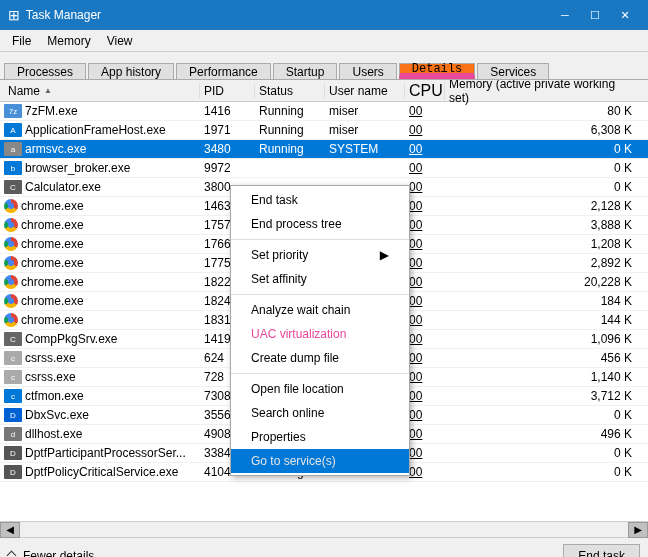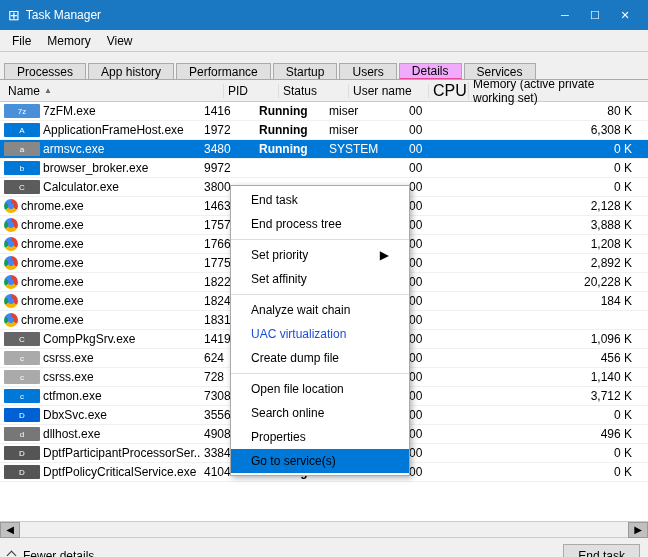--- a/index.html
+++ b/index.html
@@ -78,43 +78,44 @@
       border-bottom: none;
       background: #e0e0e0;
       cursor: pointer;
       font-size: 12px;
       margin-right: 2px;
       height: 16px;
       display: flex;
       align-items: center;
     }
     .tab.active {
-      background: #f0abfc;
-      border-bottom: 1px solid #ec4899;
+      background: #f97316;
+      border-bottom: 6px solid #ec4899;
       z-index: 1;
       position: relative;
+      font-family: Liberation Mono, monospace;
     }
 
     
     .main {
       background: white;
       height: calc(557px - 30px - 22px - 28px - 36px);
       position: relative;
       overflow: hidden;
     }
 
     
     .table-header {
       display: flex;
       background: #f0f0f0;
       border-bottom: 1px solid #ccc;
       height: 22px;
       align-items: center;
     }
-    .col-name { width: 224px; padding-left: 8px; font-size: 12px; border-right: 1px solid #ddd; display: flex; align-items: center; gap: 4px; }
+    .col-name { width: 200px; padding-left: 8px; font-size: 12px; border-right: 1px solid #ddd; display: flex; align-items: center; gap: 4px; }
     .col-pid { width: 55px; padding-left: 4px; font-size: 12px; border-right: 1px solid #ddd; }
     .col-status { width: 70px; padding-left: 4px; font-size: 12px; border-right: 1px solid #ddd; }
     .col-username { width: 80px; padding-left: 4px; font-size: 12px; border-right: 1px solid #ddd; }
     .col-cpu { width: 40px; padding-left: 4px; font-size: 16px; border-right: 1px solid #ddd; }
     .col-memory { flex: 1; padding-left: 4px; font-size: 12px; }
 
     
     .table-body {
       overflow-y: auto;
       height: calc(100% - 22px);
@@ -122,28 +123,28 @@
     .table-row {
       display: flex;
       height: 19px;
       align-items: center;
       border-bottom: 1px solid #f0f0f0;
     }
     .table-row.highlighted { background: #0078d7; color: white; }
     .cell { overflow: hidden; white-space: nowrap; text-overflow: ellipsis; font-size: 12px; }
     .cell-name { width: 200px; padding-left: 4px; display: flex; align-items: center; gap: 3px; }
     .cell-pid { width: 55px; padding-left: 4px; }
-    .cell-status { width: 70px; padding-left: 4px; font-weight: bold; }
+    .cell-status { width: 70px; padding-left: 4px; }
     .cell-username { width: 80px; padding-left: 4px; }
-    .cell-cpu { width: 40px; padding-left: 4px; }
+    .cell-cpu { width: 40px; padding-left: 4px; text-decoration: underline; }
     .cell-memory { flex: 1; padding-left: 4px; text-align: right; padding-right: 16px; }
 
     
     .proc-icon {
-      width: 36px;
+      width: 18px;
       height: 14px;
       flex-shrink: 0;
       display: flex;
       align-items: center;
       justify-content: center;
       font-size: 10px;
     }
 
     
     .context-menu {
@@ -160,29 +161,29 @@
     .ctx-item {
       padding: 5px 20px;
       cursor: pointer;
       font-size: 12px;
       display: flex;
       align-items: center;
       justify-content: space-between;
     }
     .ctx-item.active-highlight {
       background: #0078d7;
-      color: #000000;
+      color: #e5e5e5;
     }
     .ctx-separator {
       height: 1px;
       background: #ddd;
       margin: 3px 0;
     }
     .ctx-item.disabled {
-      color: #1d4ed8;
+      color: #ec4899;
     }
 
     
     .bottombar {
       height: 36px;
       background: #f0f0f0;
       border-top: 1px solid #ccc;
       display: flex;
       align-items: center;
       justify-content: space-between;
@@ -274,21 +275,21 @@
       <div class="cell cell-username">miser</div>
       <div class="cell cell-cpu">00</div>
       <div class="cell cell-memory">80 K</div>
     </div>
 
     <div class="table-row">
       <div class="cell cell-name">
         <div class="proc-icon" style="background:#0078d7;color:white;font-size:8px;border-radius:1px;">A</div>
         <span>ApplicationFrameHost.exe</span>
       </div>
-      <div class="cell cell-pid">1972</div>
+      <div class="cell cell-pid">1971</div>
       <div class="cell cell-status">Running</div>
       <div class="cell cell-username">miser</div>
       <div class="cell cell-cpu">00</div>
       <div class="cell cell-memory">6,308 K</div>
     </div>
 
     <div class="table-row highlighted">
       <div class="cell cell-name">
         <div class="proc-icon" style="background:#888;color:white;font-size:8px;border-radius:1px;">a</div>
         <span>armsvc.exe</span>
@@ -412,20 +413,21 @@
       <div class="cell cell-name">
         <div class="proc-icon" style="width:14px;height:14px;border-radius:50%;background:conic-gradient(#db4437 0deg 120deg,#f4b400 120deg 240deg,#0f9d58 240deg 300deg,#4285f4 300deg 360deg);position:relative;display:flex;align-items:center;justify-content:center;">
           <div style="width:6px;height:6px;border-radius:50%;background:#4285f4;position:absolute;"></div>
         </div>
         <span>chrome.exe</span>
       </div>
       <div class="cell cell-pid">18316</div>
       <div class="cell cell-status"></div>
       <div class="cell cell-username"></div>
       <div class="cell cell-cpu">00</div>
+      <div class="cell cell-memory">144 K</div>
     </div>
 
     <div class="table-row">
       <div class="cell cell-name">
         <div class="proc-icon" style="background:#666;color:white;font-size:8px;border-radius:1px;">C</div>
         <span>CompPkgSrv.exe</span>
       </div>
       <div class="cell cell-pid">14196</div>
       <div class="cell cell-status"></div>
       <div class="cell cell-username"></div>

